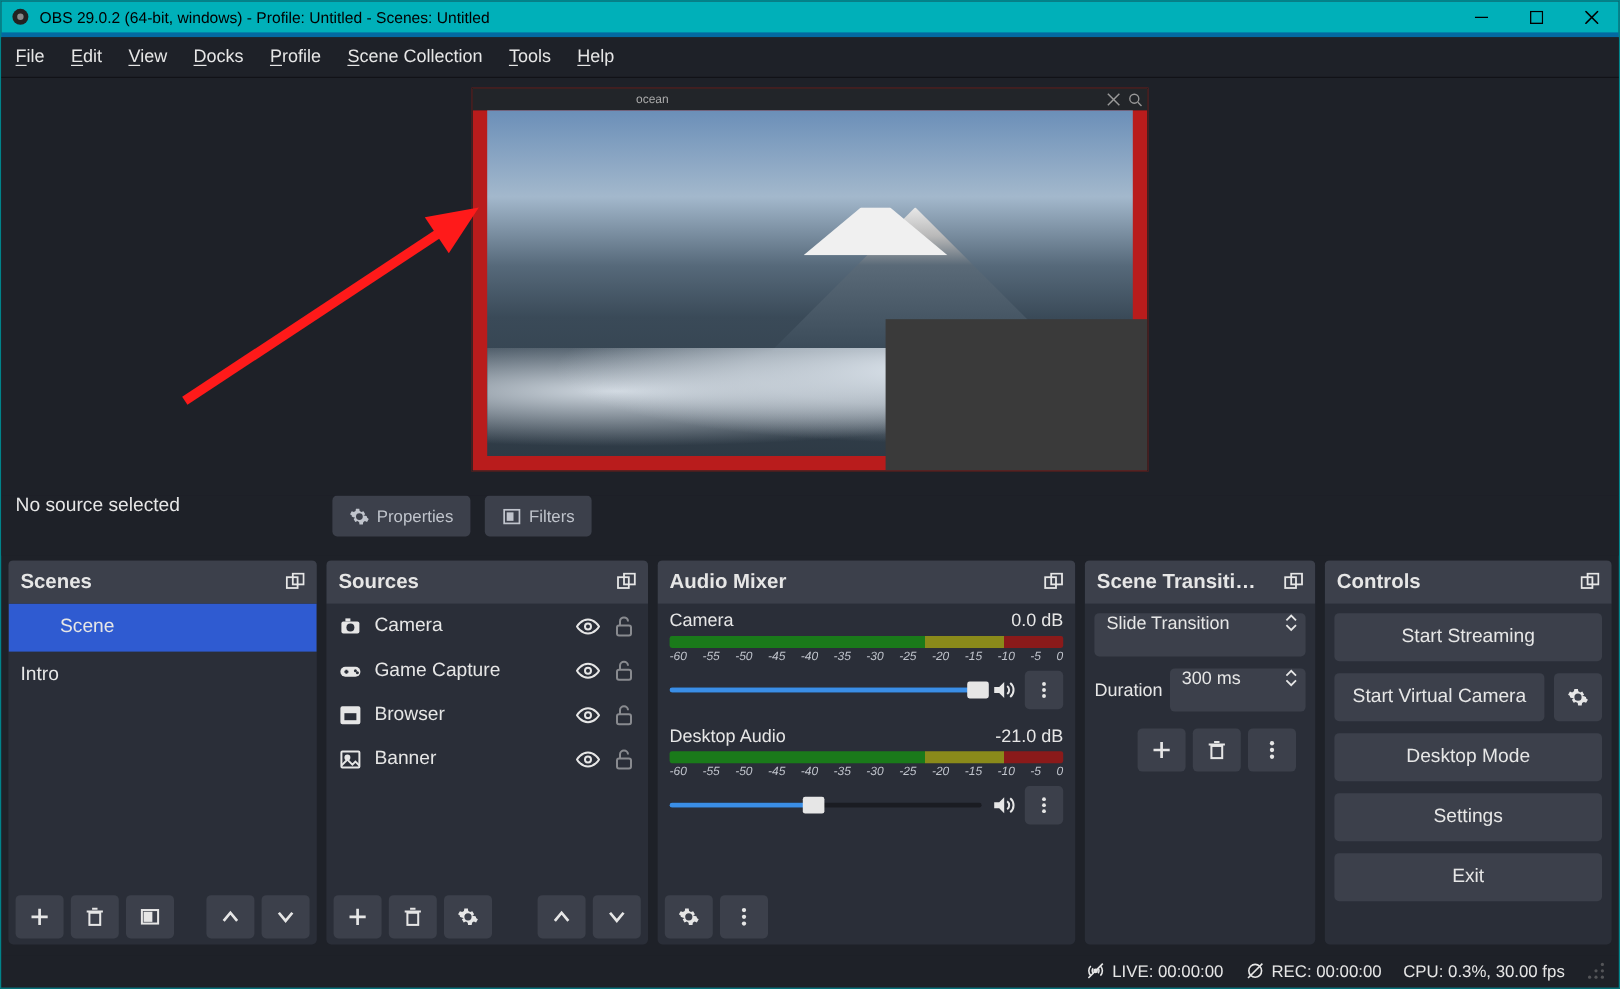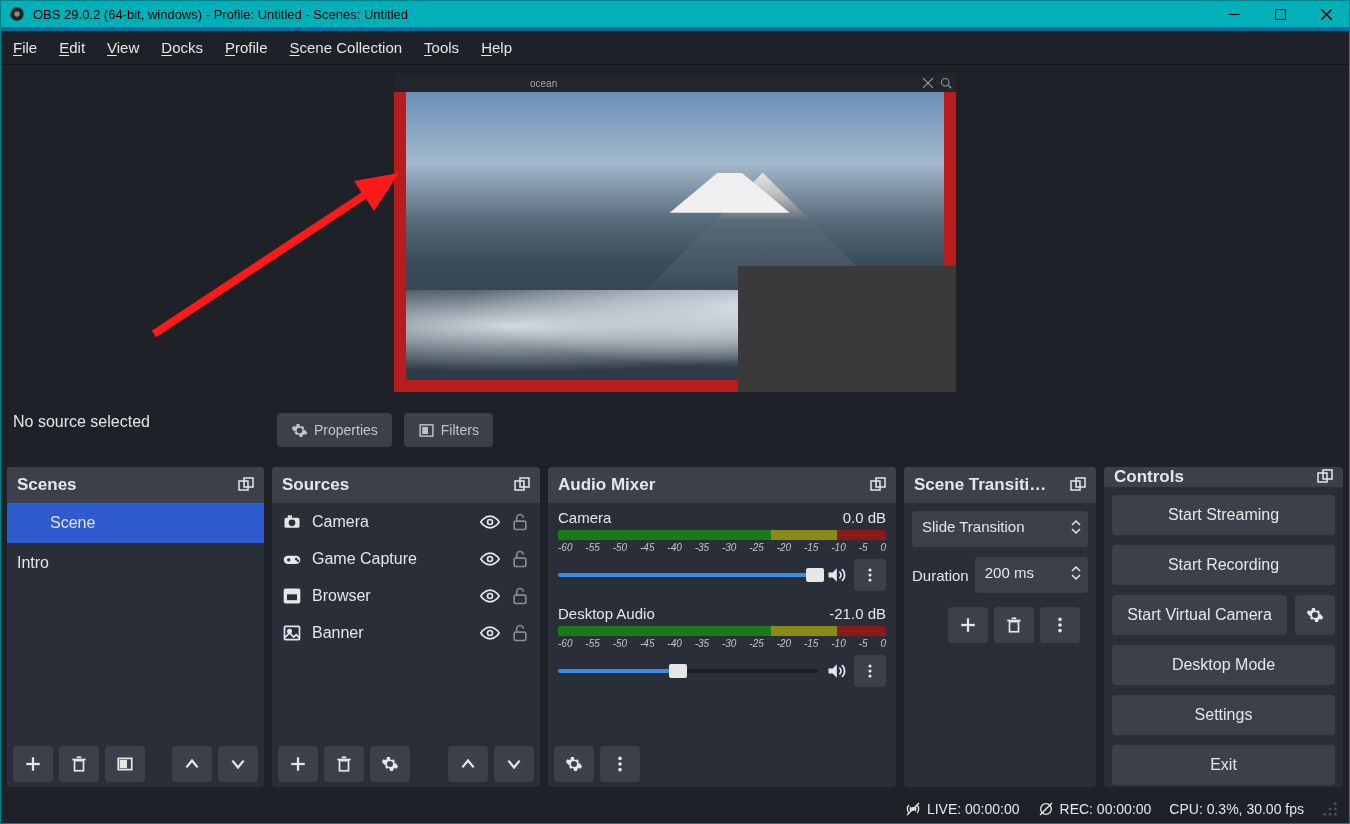--- a/index.html
+++ b/index.html
@@ -247,21 +247,21 @@
     background: var(--bg-button);
     border-radius:4px;
     display:flex; align-items:center; justify-content:center;
   }
   .small-btn svg { width:16px; height:16px; }
   
   .trans-body { padding:8px; display:flex; flex-direction:column; gap:10px; }
   .dropdown {
     height:36px; background: var(--bg-button);
     border-radius:4px;
-    display:flex; align-items:flex-end; justify-content:space-between;
+    display:flex; align-items:flex-start; justify-content:space-between;
     padding:0 6px 12px 10px;
     font-size:15px;
   }
   .dropdown .spin { display:flex; flex-direction:column; }
   .dropdown .spin svg { width:12px; height:8px; }
   .duration-row { display:flex; align-items:center; gap:6px; font-size:15px; }
   .duration-row .dropdown { flex:1; }
   .trans-toolbar { display:flex; justify-content:flex-end; gap:6px; padding: 0 8px; margin-top:4px; }
   
   .controls-body { padding:8px; display:flex; flex-direction:column; gap:10px; }
@@ -656,21 +656,21 @@
               <polyline points="2,6 6,2 10,6" fill="none" stroke="#e6e6e6" stroke-width="1.5"></polyline>
             </svg>
           <svg viewBox="0 0 12 8">
               <polyline points="2,2 6,6 10,2" fill="none" stroke="#e6e6e6" stroke-width="1.5"></polyline>
             </svg>
         </div>
       </div>
       <div class="duration-row">
         <span>Duration</span>
         <div class="dropdown">
-          <span>200 ms</span>
+          <span>300 ms</span>
           <div class="spin">
             <svg viewBox="0 0 12 8">
                 <polyline points="2,6 6,2 10,6" fill="none" stroke="#e6e6e6" stroke-width="1.5"></polyline>
               </svg>
             <svg viewBox="0 0 12 8">
                 <polyline points="2,2 6,6 10,2" fill="none" stroke="#e6e6e6" stroke-width="1.5"></polyline>
               </svg>
           </div>
         </div>
       </div>
@@ -702,21 +702,20 @@
   <div class="dock dock-controls">
     <div class="dock-header">
       <span>Controls</span>
       <svg viewBox="0 0 16 16" fill="none" stroke="#e6e6e6" stroke-width="1.5">
           <rect x="1" y="4" width="9" height="9"></rect>
           <rect x="6" y="1" width="9" height="9"></rect>
         </svg>
     </div>
     <div class="controls-body">
       <div class="ctrl-btn">Start Streaming</div>
-      <div class="ctrl-btn">Start Recording</div>
       <div class="ctrl-row">
         <div class="ctrl-btn">Start Virtual Camera</div>
         <div class="ctrl-btn gear">
           <svg viewBox="0 0 24 24" fill="#e6e6e6" width="18" height="18">
               <path d="M12 8a4 4 0 100 8 4 4 0 000-8zm9 4a7 7 0 01-.1 1.2l2.1 1.6-2 3.5-2.5-1a7 7 0 01-2 1.2l-.4 2.7h-4l-.4-2.7a7 7 0 01-2-1.2l-2.5 1-2-3.5 2.1-1.6A7 7 0 013 12a7 7 0 01.1-1.2L1 9.2l2-3.5 2.5 1a7 7 0 012-1.2L7.9 2.8h4l.4 2.7a7 7 0 012 1.2l2.5-1 2 3.5-2.1 1.6A7 7 0 0121 12z"></path>
             </svg>
         </div>
       </div>
       <div class="ctrl-btn">Desktop Mode</div>
       <div class="ctrl-btn">Settings</div>

